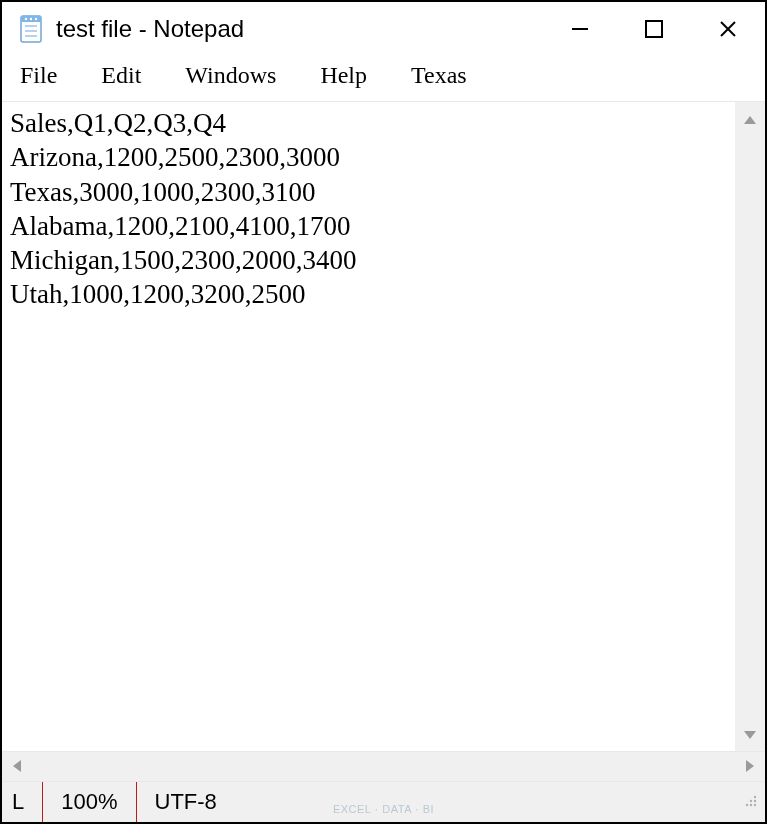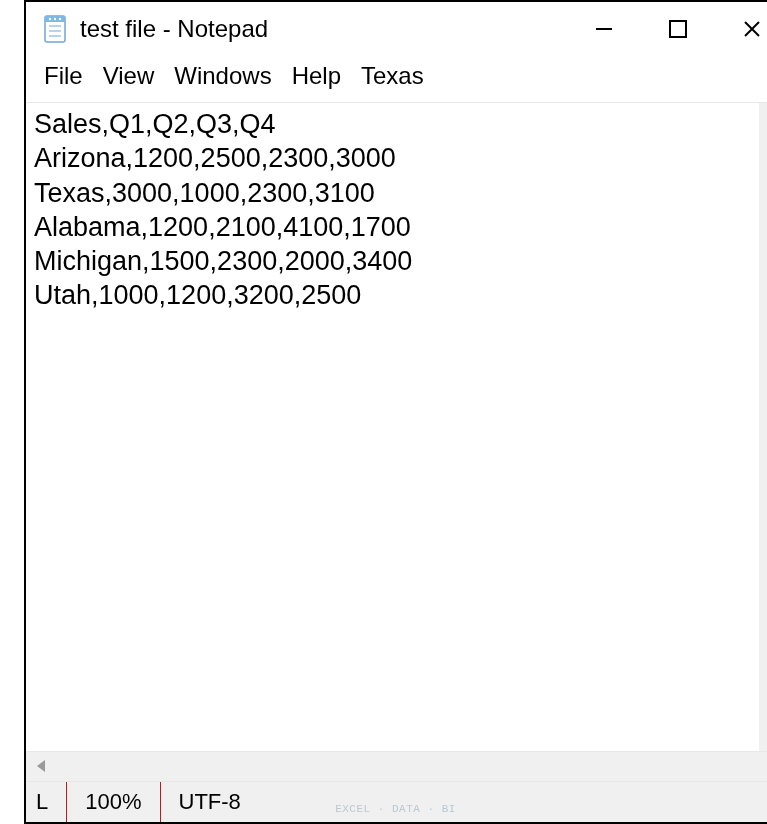--- a/index.html
+++ b/index.html
@@ -46,39 +46,40 @@
     height: 54px;
     display: flex;
     align-items: center;
     justify-content: center;
     color: #000;
   }
   
   .menubar {
     display: flex;
     padding: 6px 18px 12px 18px;
-    gap: 20px;
-    background: #fff;
+    gap: 44px;
+    background: #fff;
+    font-family: Liberation Serif, serif;
   }
   .menu-item {
     font-size: 24px;
     color: #000;
   }
   
   .content-wrap {
     flex: 1;
     display: flex;
     border-top: 1px solid #e8e8e8;
     border-bottom: 1px solid #e8e8e8;
     min-height: 0;
   }
   .textarea {
     flex: 1;
     padding: 4px 2px 4px 8px;
-    font-family: Liberation Sans, sans-serif;
+    font-family: Liberation Serif, serif;
     font-size: 27px;
     line-height: 1.27;
     color: #000;
     white-space: pre;
     overflow: hidden;
   }
   .vscroll {
     width: 30px;
     background: #f0f0f0;
     display: flex;
@@ -135,23 +136,23 @@
   }
   .watermark {
     position: absolute;
     left: 50%;
     transform: translateX(-50%);
     bottom: 9px;
     font-size: 11px;
     color: rgba(120,150,170,0.45);
     pointer-events: none;
     letter-spacing: 0.5px;
-    font-family: Liberation Mono, monospace;
-  }
-  .win-outer { position: relative; margin-left: 24px; }
+    font-family: Liberation Sans, sans-serif;
+  }
+  .win-outer { position: relative; }
 </style>
 </head>
 <body>
 
 <div class="win-outer">
 <div class="window">
 
   <div class="titlebar">
     <span class="titlebar-icon">
       <svg viewBox="0 0 26 30" width="26" height="30">
@@ -180,21 +181,21 @@
     <div class="winbtn">
       <svg width="22" height="22">
         <line x1="4" y1="4" x2="18" y2="18" stroke="#000" stroke-width="2"></line>
         <line x1="18" y1="4" x2="4" y2="18" stroke="#000" stroke-width="2"></line>
       </svg>
     </div>
   </div>
 
   <div class="menubar">
     <span class="menu-item">File</span>
-    <span class="menu-item">View</span>
+    <span class="menu-item">Edit</span>
     <span class="menu-item">Windows</span>
     <span class="menu-item">Help</span>
     <span class="menu-item">Texas</span>
   </div>
 
   <div class="content-wrap">
     <div class="textarea">Sales,Q1,Q2,Q3,Q4
 Arizona,1200,2500,2300,3000
 Texas,3000,1000,2300,3100
 Alabama,1200,2100,4100,1700

